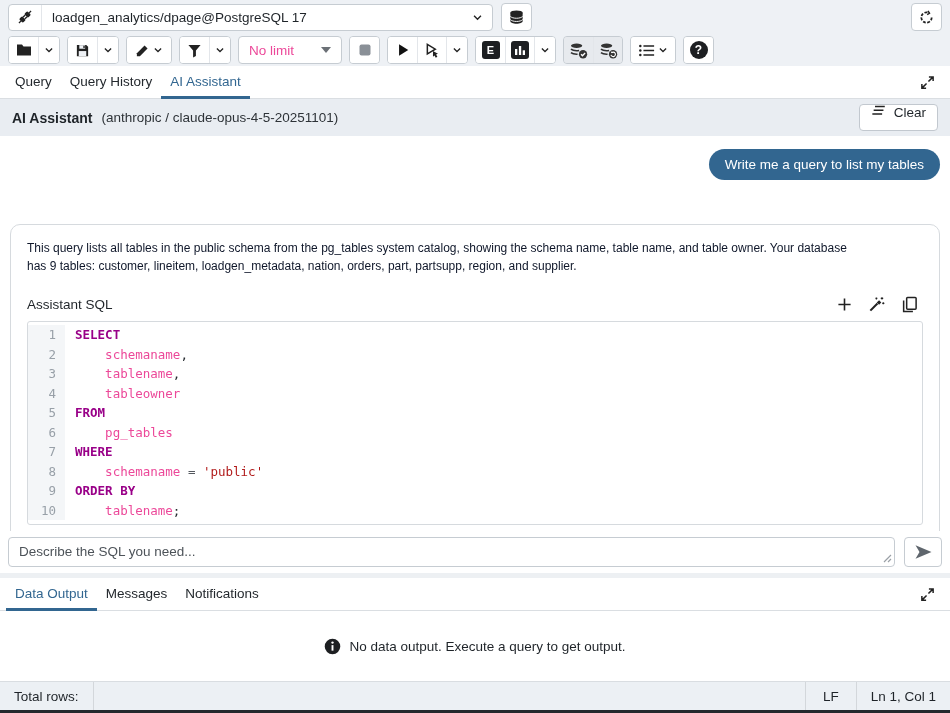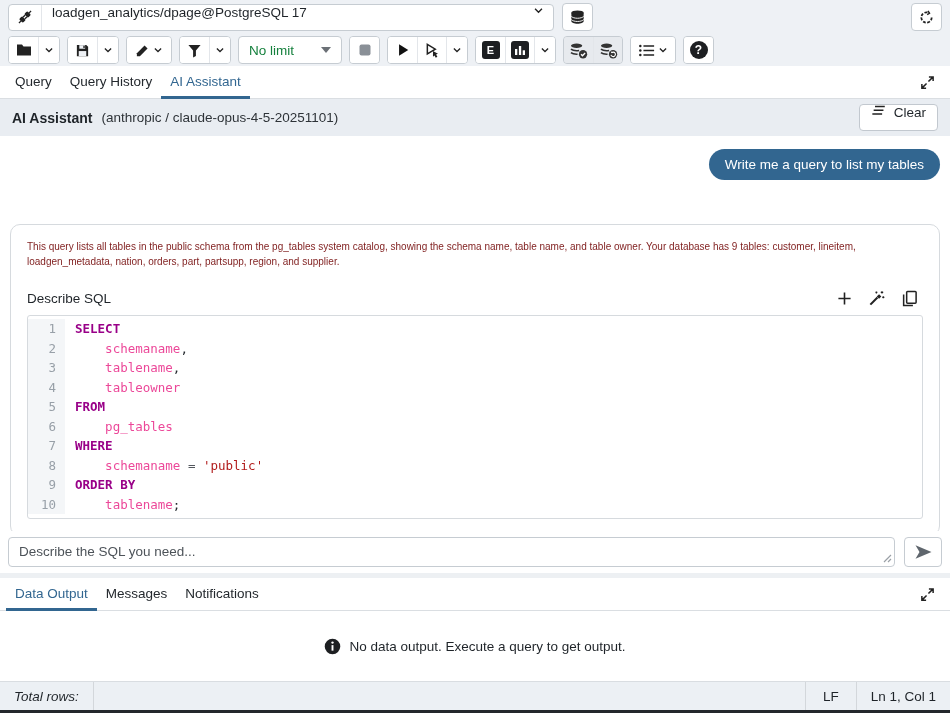--- a/index.html
+++ b/index.html
@@ -1,55 +1,55 @@
 <!DOCTYPE html>
 <html><head>
 <meta charset="utf-8">
 <style>
   * { box-sizing: border-box; margin: 0; padding: 0; }
   body { margin: 0; background: #d7dade; font-family: "Liberation Sans", sans-serif; }
   .app { width: 950px; height: 713px; background: #fff; display: flex; flex-direction: column; color: #1f2429; overflow: hidden; }
 
   
   .conn-row { height: 34px; background: #eef1f5; display: flex; align-items: center; padding: 0 8px; gap: 8px; flex-shrink: 0; }
-  .conn-select { height: 27px; width: 546px; background: #fff; border: 1px solid #c6ccd2; border-radius: 4px; display: flex; align-items: flex-start; cursor: pointer; }
+  .conn-select { height: 27px; width: 485px; background: #fff; border: 1px solid #c6ccd2; border-radius: 4px; display: flex; align-items: center; cursor: pointer; }
   .conn-icon-cell { width: 33px; height: 100%; display: flex; align-items: center; justify-content: center; border-right: 1px solid #e3e6ea; }
   .conn-label { flex: 1; padding: 0 10px; font-size: 13.5px; white-space: nowrap; overflow: hidden; }
   .conn-chev { padding-right: 9px; display: flex; }
   .icon-btn { height: 28px; min-width: 31px; background: #fff; border: 1px solid #c6ccd2; border-radius: 4px; display: flex; align-items: center; justify-content: center; padding: 0 5px; cursor: pointer; }
   .reset-btn { margin-left: auto; }
 
   .toolbar { height: 32px; background: #eef1f5; display: flex; align-items: center; padding: 0 8px; gap: 7px; flex-shrink: 0; }
   .tb-group { display: flex; height: 28px; background: #fff; border: 1px solid #c6ccd2; border-radius: 4px; overflow: hidden; }
   .tb-group.gray { background: #e7eaee; }
   .tb-group.gray .tb-btn { background: #e7eaee; }
   .tb-btn { min-width: 29px; padding: 0 4px; display: flex; align-items: center; justify-content: center; background: #fff; border: none; border-left: 1px solid #e3e6ea; cursor: pointer; gap: 3px; }
   .tb-btn:first-child { border-left: none; }
   .tb-btn.chev { min-width: 21px; }
-  .limit-select { width: 104px; height: 28px; background: #fff; border: 1px solid #c6ccd2; border-radius: 4px; display: flex; align-items: center; justify-content: space-between; padding: 0 10px; font-size: 13.5px; color: #15803d; cursor: pointer; }
+  .limit-select { width: 104px; height: 28px; background: #fff; border: 1px solid #c6ccd2; border-radius: 4px; display: flex; align-items: center; justify-content: space-between; padding: 0 10px; font-size: 13.5px; color: #ec4899; cursor: pointer; }
   .badge { width: 18px; height: 18px; background: #1d1f22; border-radius: 3px; color: #fff; font-size: 11px; font-weight: bold; display: flex; align-items: center; justify-content: center; }
   .circle-badge { width: 18px; height: 18px; background: #1d1f22; border-radius: 50%; color: #fff; font-size: 12px; font-weight: bold; display: flex; align-items: center; justify-content: center; }
 
   
   .main-tabs, .out-tabs { height: 33px; background: #fff; border-bottom: 1px solid #dadee2; display: flex; align-items: stretch; padding: 0 6px; flex-shrink: 0; }
   .tab { display: flex; align-items: center; padding: 0 9px; font-size: 13.5px; font-weight: 500; color: #24292e; border-bottom: 3px solid transparent; margin-bottom: -1px; cursor: pointer; white-space: nowrap; }
   .tab.active { color: #326690; border-bottom-color: #326690; }
   .expand-btn { margin-left: auto; align-self: center; padding: 4px 9px; cursor: pointer; display: flex; }
 
   
   .ai-header { height: 37px; background: #e9edf2; display: flex; align-items: center; padding: 0 12px; gap: 9px; flex-shrink: 0; }
   .ai-title { font-weight: bold; font-size: 14px; }
   .ai-model { font-size: 13.5px; color: #2e3338; }
   .clear-btn { margin-left: auto; height: 27px; background: #fff; border: 1px solid #c2c8cf; border-radius: 4px; display: flex; align-items: flex-start; gap: 7px; padding: 0 11px; font-size: 13.5px; color: #1f2429; cursor: pointer; }
 
   
   .chat { flex: 1; overflow: hidden; padding: 0 10px; display: flex; flex-direction: column; gap: 32px; }
   .bubble { align-self: flex-end; background: #326690; color: #fff; font-size: 13.5px; padding: 8px 16px; border-radius: 17px; margin: 13px 0 12px; }
   .card { border: 1px solid #d6dade; border-radius: 10px; padding: 14px 16px 16px; }
-  .resp { font-size: 10px; line-height: 1.5; margin: 0 0 21px; color: #7f1d1d; max-width: 840px; }
+  .resp { font-size: 12px; line-height: 1.5; margin: 0 0 21px; color: #0f172a; max-width: 840px; }
   .gen-row { display: flex; align-items: center; margin-bottom: 8px; }
   .gen-label { font-size: 13.5px; }
   .gen-actions { margin-left: auto; display: flex; gap: 16px; padding-right: 5px; }
   .gen-actions .act { cursor: pointer; display: flex; align-items: center; }
 
   .code { border: 1px solid #d6dade; border-radius: 3px; overflow: hidden; font-family: "DejaVu Sans Mono", monospace; font-size: 12.5px; padding: 3px 0 4px; }
   .code-line { display: flex; line-height: 19.5px; }
   .ln { width: 37px; background: #f4f6f8; color: #98a0a8; text-align: right; padding-right: 9px; flex-shrink: 0; }
   .lc { white-space: pre; padding-left: 10px; }
   .tok-kw { color: #990088; font-weight: bold; }
@@ -66,21 +66,21 @@
   .resize-ic { position: absolute; right: 3px; bottom: 4px; pointer-events: none; }
   .send-btn { width: 38px; height: 30px; background: #fff; border: 1px solid #c6ccd2; border-radius: 4px; display: flex; align-items: center; justify-content: center; cursor: pointer; }
 
   .panel-sep { height: 5px; background: #edf0f3; flex-shrink: 0; }
 
   
   .out-body { height: 70px; display: flex; align-items: center; justify-content: center; gap: 8px; font-size: 13.5px; flex-shrink: 0; }
 
   
   .status-bar { height: 29px; background: #ecf0f4; border-top: 1px solid #d9dde1; display: flex; align-items: center; font-size: 13.5px; flex-shrink: 0; }
-  .sb-total { padding: 0 14px; height: 100%; display: flex; align-items: center; border-right: 1px solid #d3d7db; font-style: italic; }
+  .sb-total { padding: 0 14px; height: 100%; display: flex; align-items: center; border-right: 1px solid #d3d7db; }
   .sb-right { margin-left: auto; display: flex; height: 100%; border-radius: 12px; }
   .sb-lf { border-left: 1px solid #d3d7db; padding: 0 17px; display: flex; align-items: center; }
   .sb-pos { border-left: 1px solid #d3d7db; padding: 0 14px; display: flex; align-items: center; }
   .bottom-edge { height: 3px; background: #23272c; flex-shrink: 0; }
 
   svg { display: block; }
 </style>
 </head>
 <body>
 
@@ -328,21 +328,21 @@
       <span>Clear</span>
     </button>
   </div>
 
   <div class="chat">
     <div class="bubble">Write me a query to list my tables</div>
 
     <div class="card">
       <p class="resp">This query lists all tables in the public schema from the pg_tables system catalog, showing the schema name, table name, and table owner. Your database has 9 tables: customer, lineitem, loadgen_metadata, nation, orders, part, partsupp, region, and supplier.</p>
       <div class="gen-row">
-        <span class="gen-label">Describe SQL</span>
+        <span class="gen-label">Assistant SQL</span>
         <span class="gen-actions">
           <span class="act">
               <span>
                 <svg width="15" height="15" viewBox="0 0 16 16" stroke="#222" stroke-width="1.7">
                   <path d="M8 1.5v13M1.5 8h13"></path>
                 </svg>
               </span>
             </span>
           <span class="act">
               <span>

